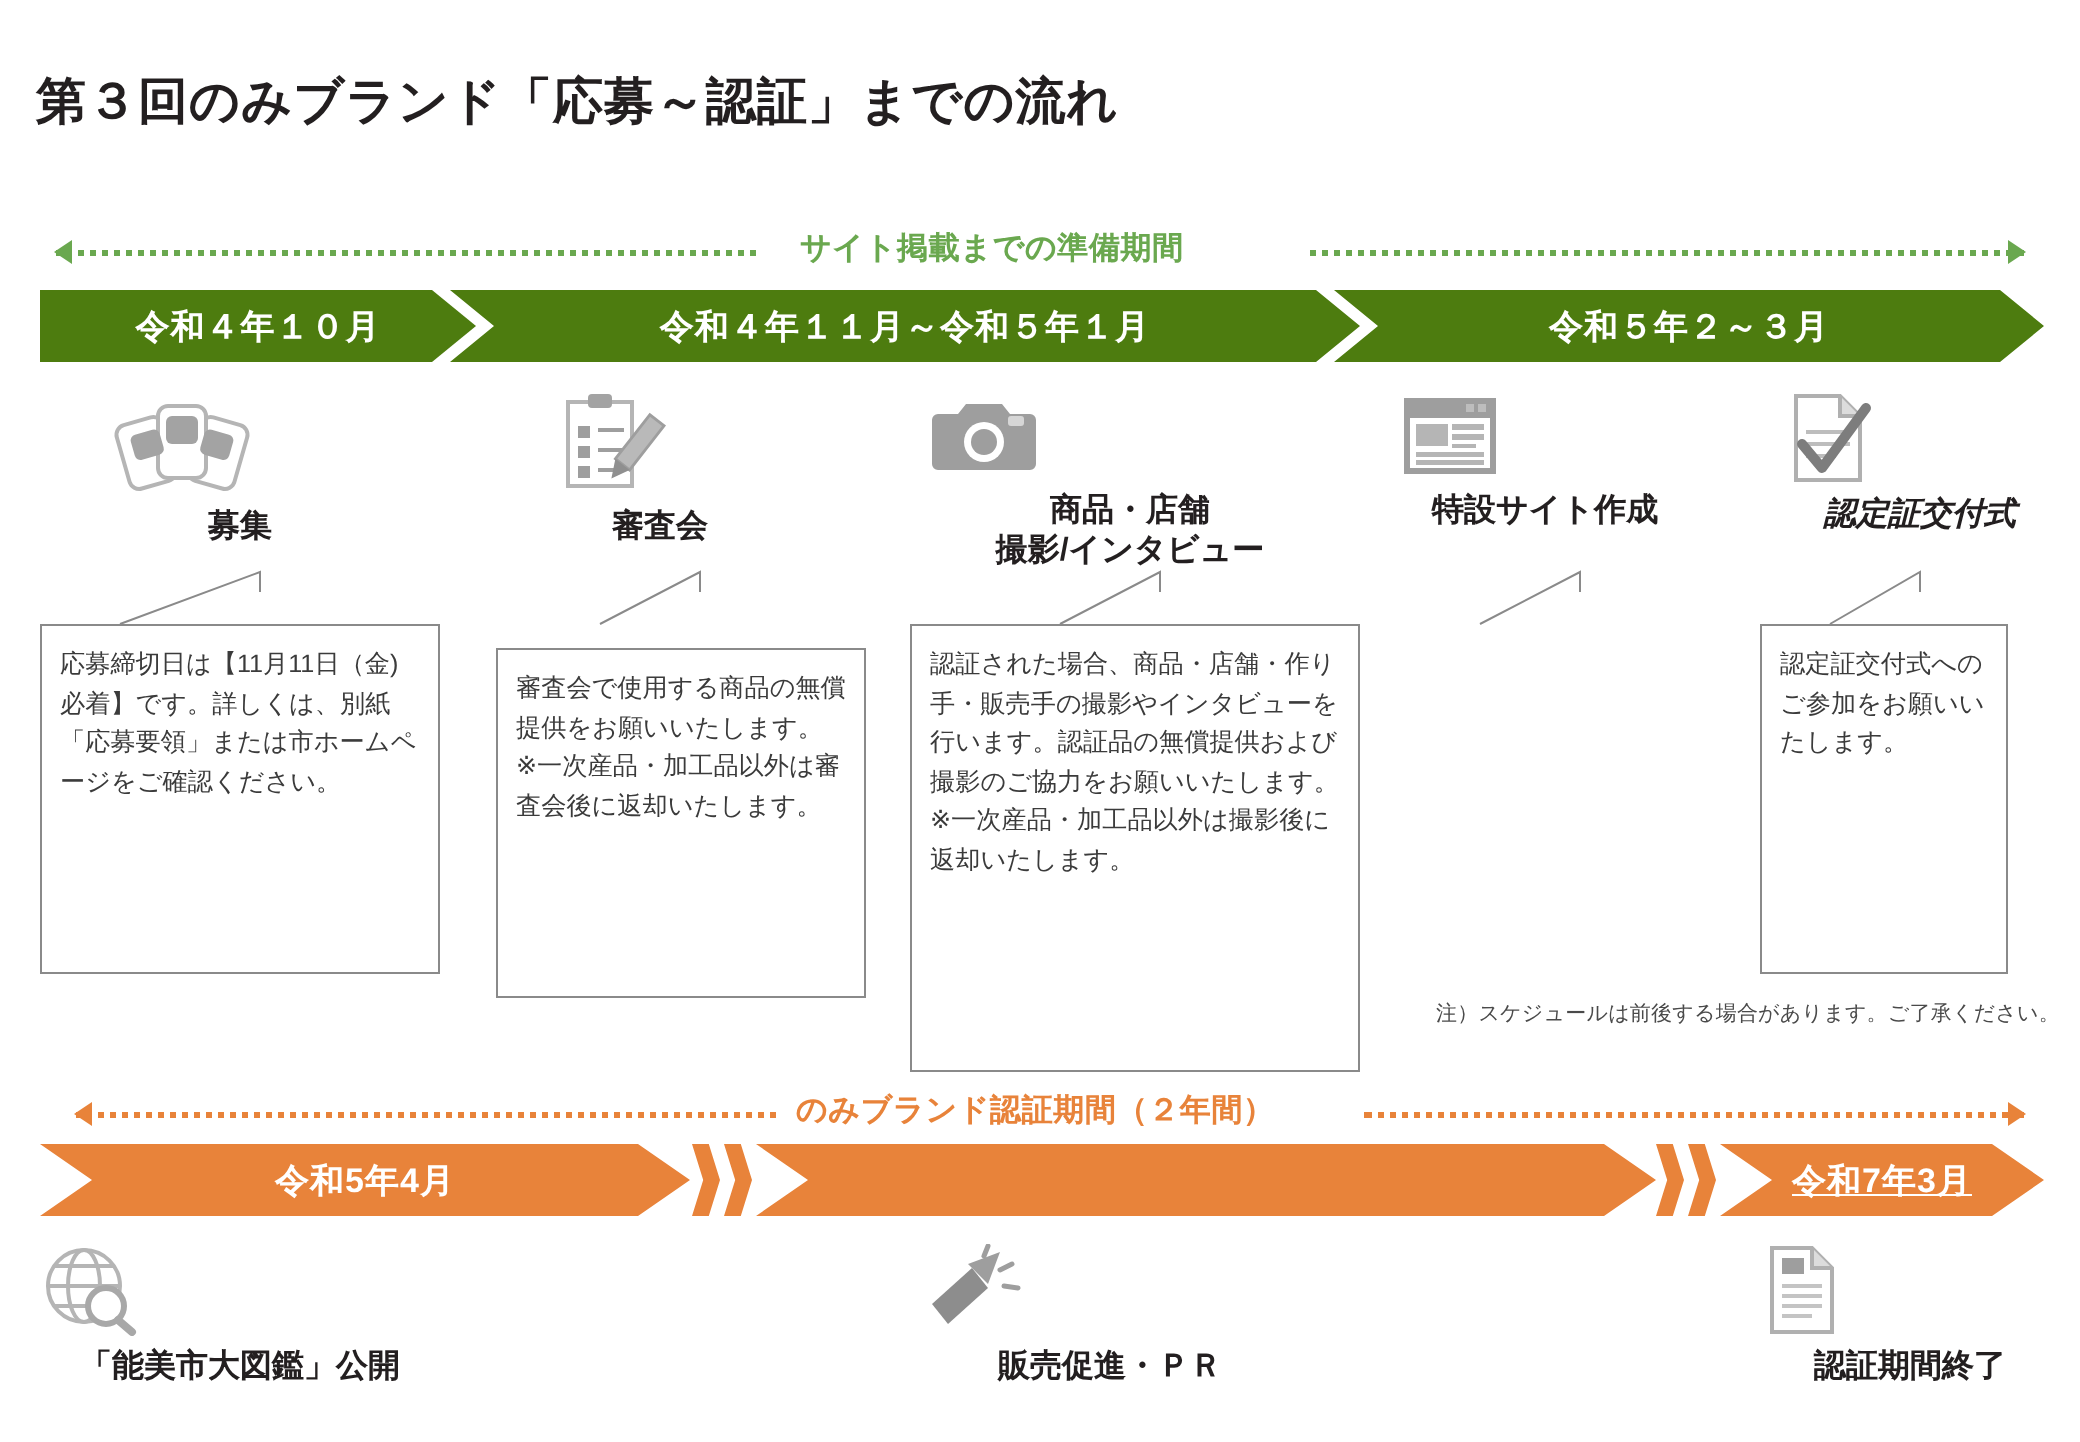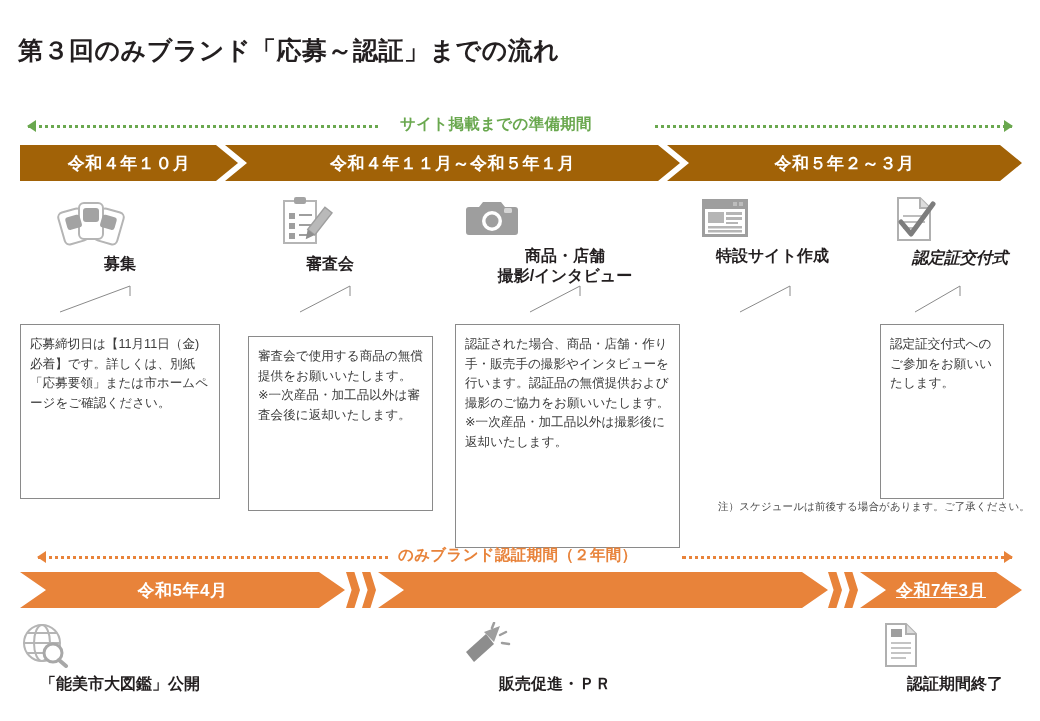--- a/index.html
+++ b/index.html
@@ -43,21 +43,21 @@
   .dot-arrow .head.right{right:-1px;border-left:9px solid #6aa84f;}
   .dot-arrow.orange .head.left{border-right-color:#e8833a;}
   .dot-arrow.orange .head.right{border-left-color:#e8833a;}
 
   
   .chev{
     position:absolute;height:36px;display:flex;align-items:center;
     justify-content:center;color:#ffffff;font-size:17px;font-weight:bold;
     letter-spacing:.03em;white-space:nowrap;
   }
-  .chev.green{background:#a16207;}
+  .chev.green{background:#4d7c0f;}
   .chev.orange{background:#e8833a;}
   .chev.p-start{clip-path:polygon(0 0, calc(100% - 22px) 0, 100% 50%, calc(100% - 22px) 100%, 0 100%);}
   .chev.p-mid{clip-path:polygon(0 0, calc(100% - 22px) 0, 100% 50%, calc(100% - 22px) 100%, 0 100%, 22px 50%);}
   .chev.orange.p-start{clip-path:polygon(0 0, calc(100% - 26px) 0, 100% 50%, calc(100% - 26px) 100%, 0 100%, 26px 50%);}
   .chev.orange.p-mid{clip-path:polygon(0 0, calc(100% - 26px) 0, 100% 50%, calc(100% - 26px) 100%, 0 100%, 26px 50%);text-decoration:underline;}
   .chev-sep{
     position:absolute;width:14px;height:36px;background:#e8833a;
     clip-path:polygon(0 0, 60% 0, 100% 50%, 60% 100%, 0 100%, 40% 50%);
   }
 
@@ -66,21 +66,20 @@
   .step .ico{display:block;margin:0 auto 6px auto;}
   .step .lbl{
     font-size:16px;font-weight:bold;color:#231f20;line-height:1.22;
     white-space:nowrap;
   }
 
   
   .callout{
     position:absolute;border:1px solid #8a8a8a;background:#ffffff;
     box-sizing:border-box;
-    margin-top:12px;
   }
   .callout .txt{
     padding:10px 9px 8px 9px;font-size:12.6px;line-height:1.55;
     color:#3b3b3b;text-align:left;
   }
   .tail{position:absolute;pointer-events:none;}
 
   
   .footnote{
     position:absolute;font-size:10.5px;color:#4a4a4a;white-space:nowrap;

